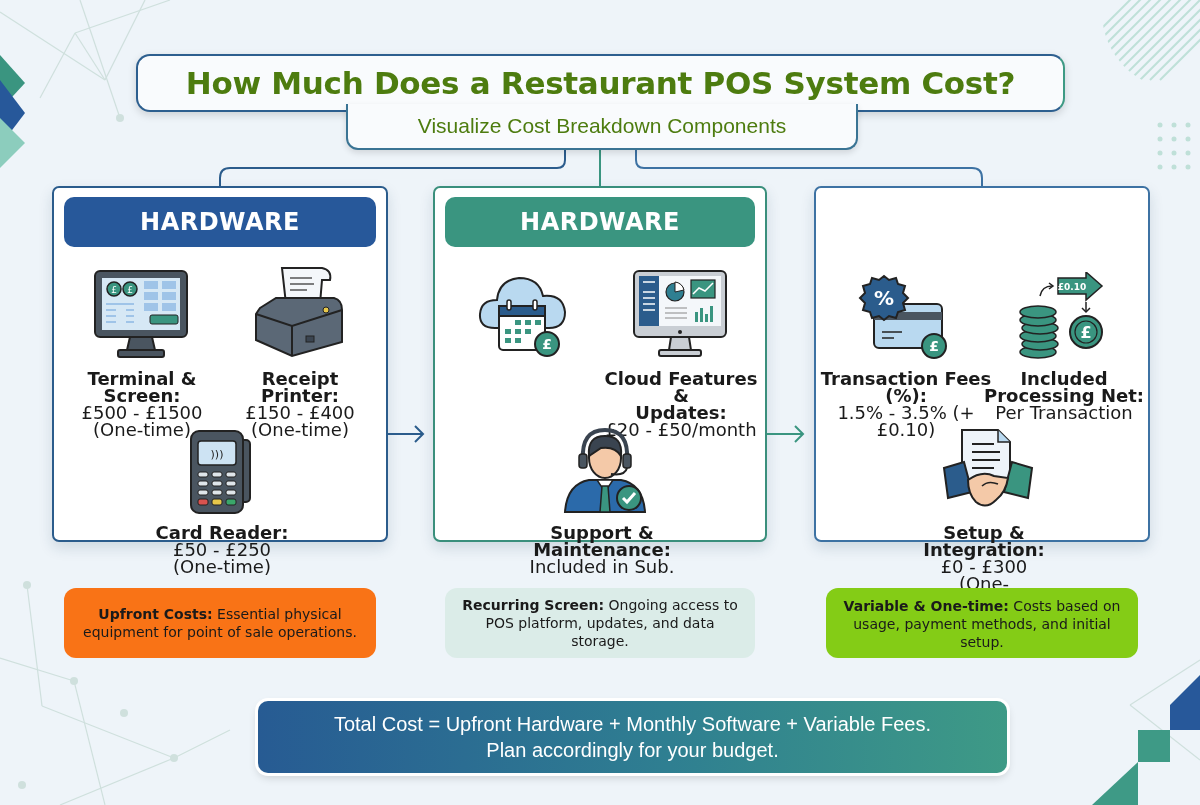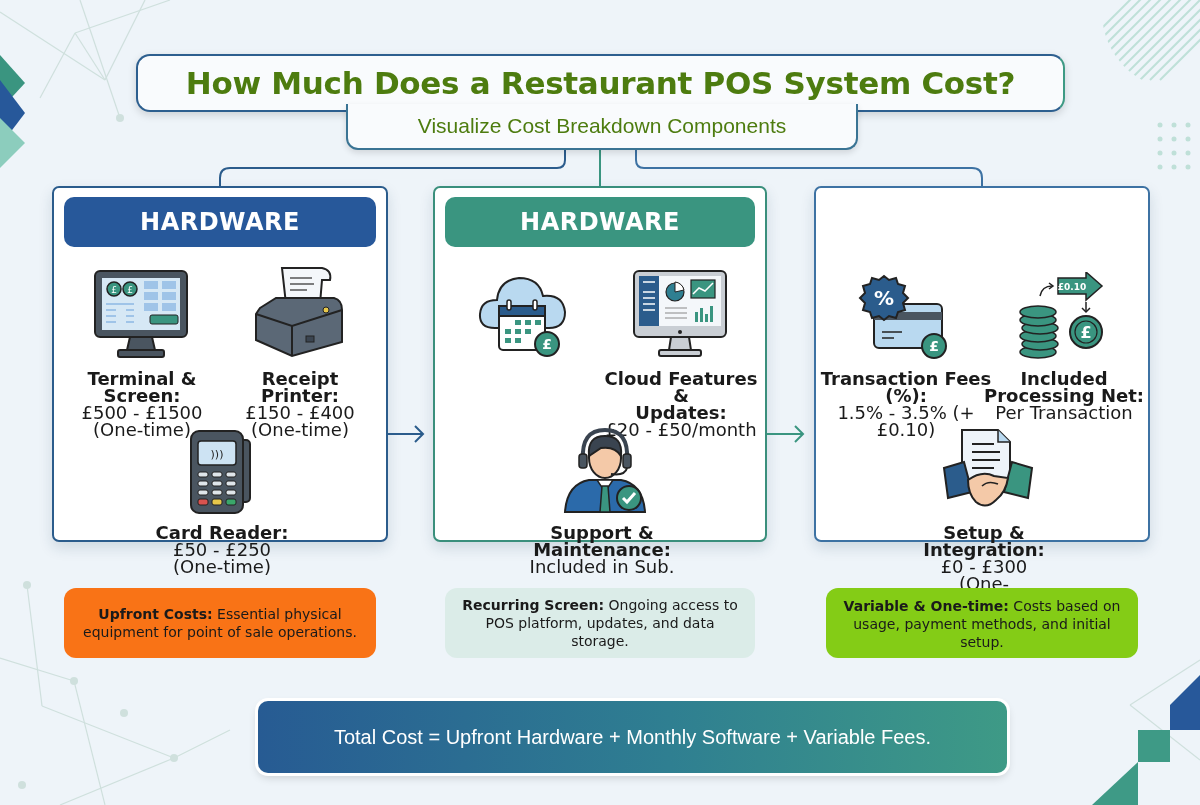--- a/index.html
+++ b/index.html
@@ -410,13 +410,14 @@
     <span class="val">(One-time/Optional)</span>
   </div>
 
   <div class="note">
     <span><b>Variable &amp; One-time:</b><span> Costs based on usage, payment methods, and initial setup.</span></span>
   </div>
 </div>
 
 <div class="total">
   <span>Total Cost = Upfront Hardware + Monthly Software + Variable Fees.</span>
+  <span>Plan accordingly for your budget.</span>
 </div>
 
 </body></html>

